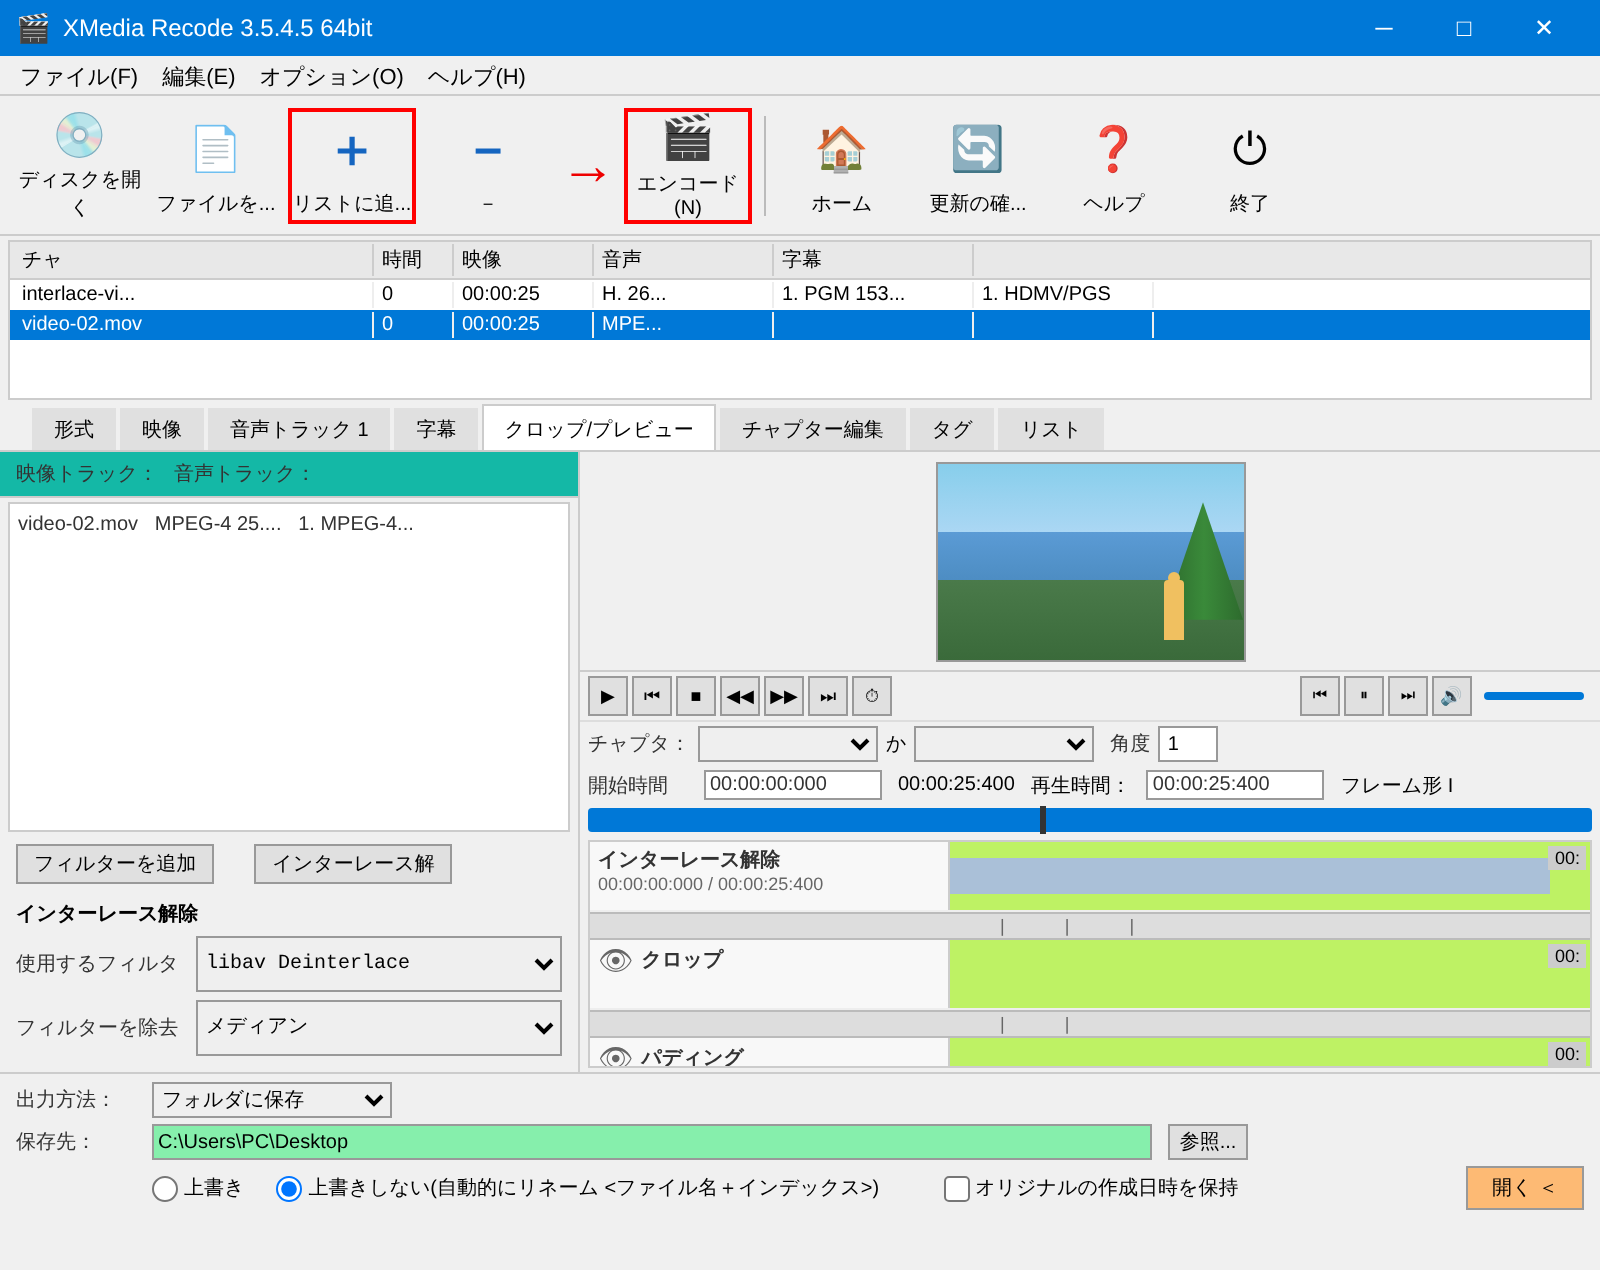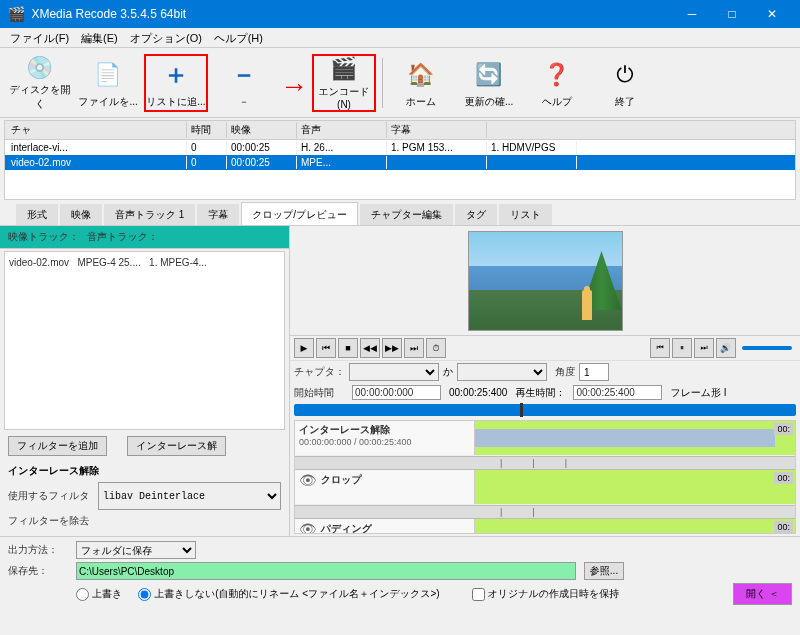--- a/index.html
+++ b/index.html
@@ -413,21 +413,21 @@
       font-size: 10px;
       padding-left: 68px;
     }
     .radio-label { display: flex; align-items: center; gap: 3px; cursor: pointer; }
     .open-btn {
       margin-left: auto;
       height: 22px;
       padding: 0 12px;
       font-size: 10px;
       border: 1px solid #999;
-      background: #d946ef;
+      background: #fdba74;
       cursor: pointer;
     }
 
     .red-border {
       border: 2px solid red !important;
     }
   </style>
 </head>
 <body>
 
@@ -552,20 +552,23 @@
     <div class="filter-section">
       <div class="filter-title">インターレース解除</div>
       <div class="filter-row">
         <label>使用するフィルタ</label>
         <select class="filter-select">
           <option>libav Deinterlace</option>
         </select>
       </div>
       <div class="filter-row">
         <label>フィルターを除去</label>
+        <select class="filter-select">
+          <option>メディアン</option>
+        </select>
       </div>
     </div>
   </div>
 
   <div class="right-panel">
 
     <div class="preview-area">
       <div class="preview-image">
 
         <div style="position:absolute;top:0;left:0;right:0;height:40%;background:linear-gradient(180deg,#87ceeb,#b0d8f5);"></div>

